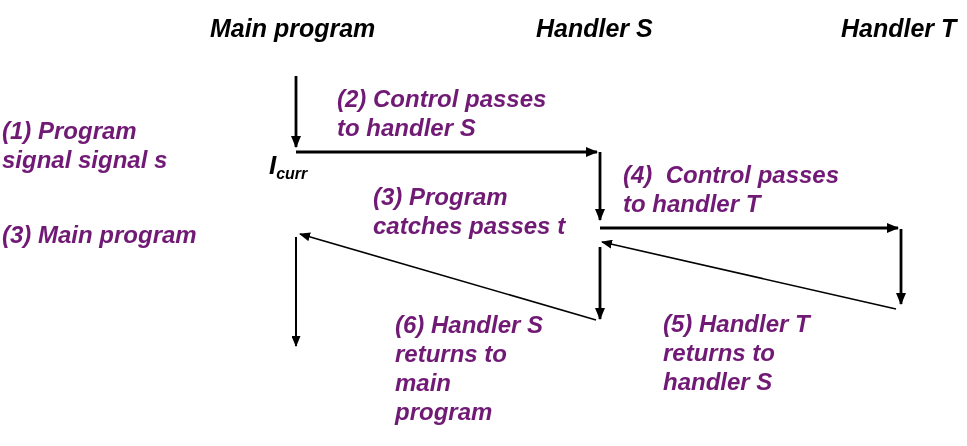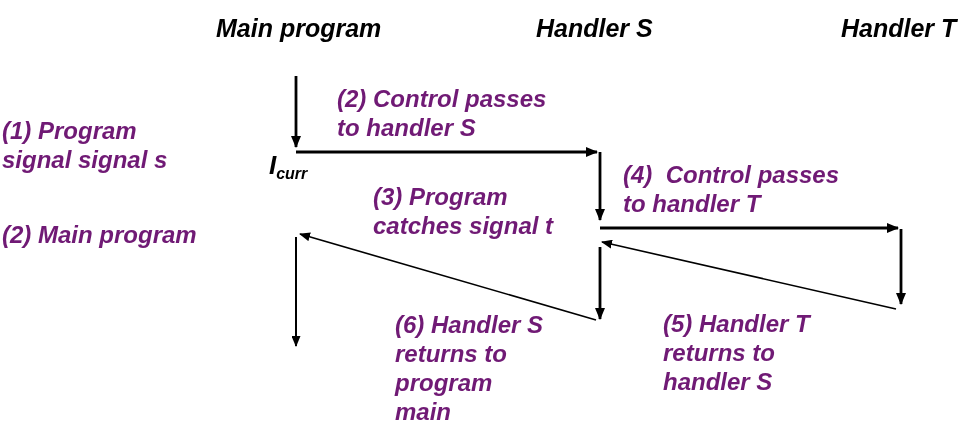--- a/index.html
+++ b/index.html
@@ -73,58 +73,58 @@
 
     <line x1="896" y1="309" x2="602" y2="242" stroke="#000000" stroke-width="1.6" marker-end="url(#ah-small)"></line>
 
     <line x1="600" y1="247" x2="600" y2="319" stroke="#000000" stroke-width="2.8" marker-end="url(#ah-big)"></line>
 
     <line x1="596" y1="320" x2="300" y2="234" stroke="#000000" stroke-width="1.6" marker-end="url(#ah-small)"></line>
 
     <line x1="296" y1="237" x2="296" y2="346" stroke="#000000" stroke-width="2" marker-end="url(#ah-small)"></line>
   </svg>
 
-  <div class="hdr" style="left:216px; top:13px">Main program</div>
+  <div class="hdr" style="left:210px; top:13px">Main program</div>
   <div class="hdr" style="left:536px; top:13px">Handler S</div>
   <div class="hdr" style="left:841px; top:13px">Handler T</div>
 
   <div class="imark" style="left:240px; top:126px">
     <span>I</span><sub>curr</sub>
   </div>
 
   <div class="lbl" style="left:2px; top:116px">
     <div>(1) Program</div>
     <div>signal signal s</div>
   </div>
 
   <div class="lbl" style="left:337px; top:84px">
     <div>(2) Control passes</div>
     <div>to handler S</div>
   </div>
 
   <div class="lbl" style="left:373px; top:182px">
     <div>(3) Program</div>
-    <div>catches signal t</div>
+    <div>catches passes t</div>
   </div>
 
   <div class="lbl" style="left:623px; top:160px">
     <div>(4)  Control passes</div>
     <div>to handler T</div>
   </div>
 
   <div class="lbl" style="left:663px; top:309px">
     <div>(5) Handler T</div>
     <div>returns to</div>
     <div>handler S</div>
   </div>
 
   <div class="lbl" style="left:395px; top:310px">
     <div>(6) Handler S</div>
     <div>returns to</div>
+    <div>main</div>
     <div>program</div>
-    <div>main</div>
   </div>
 
   <div class="lbl" style="left:2px; top:220px">
-    <div>(2) Main program</div>
+    <div>(3) Main program</div>
   </div>
 
 </div>
 
 </body></html>

